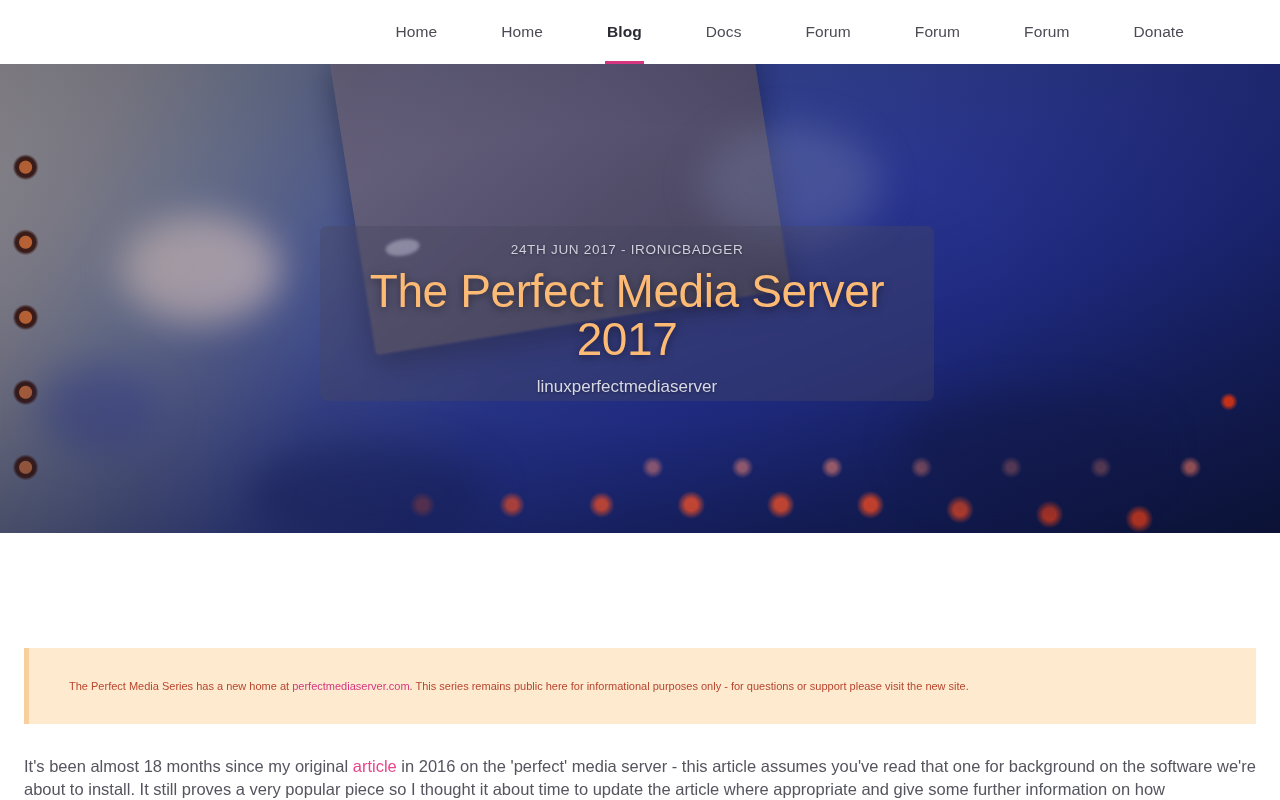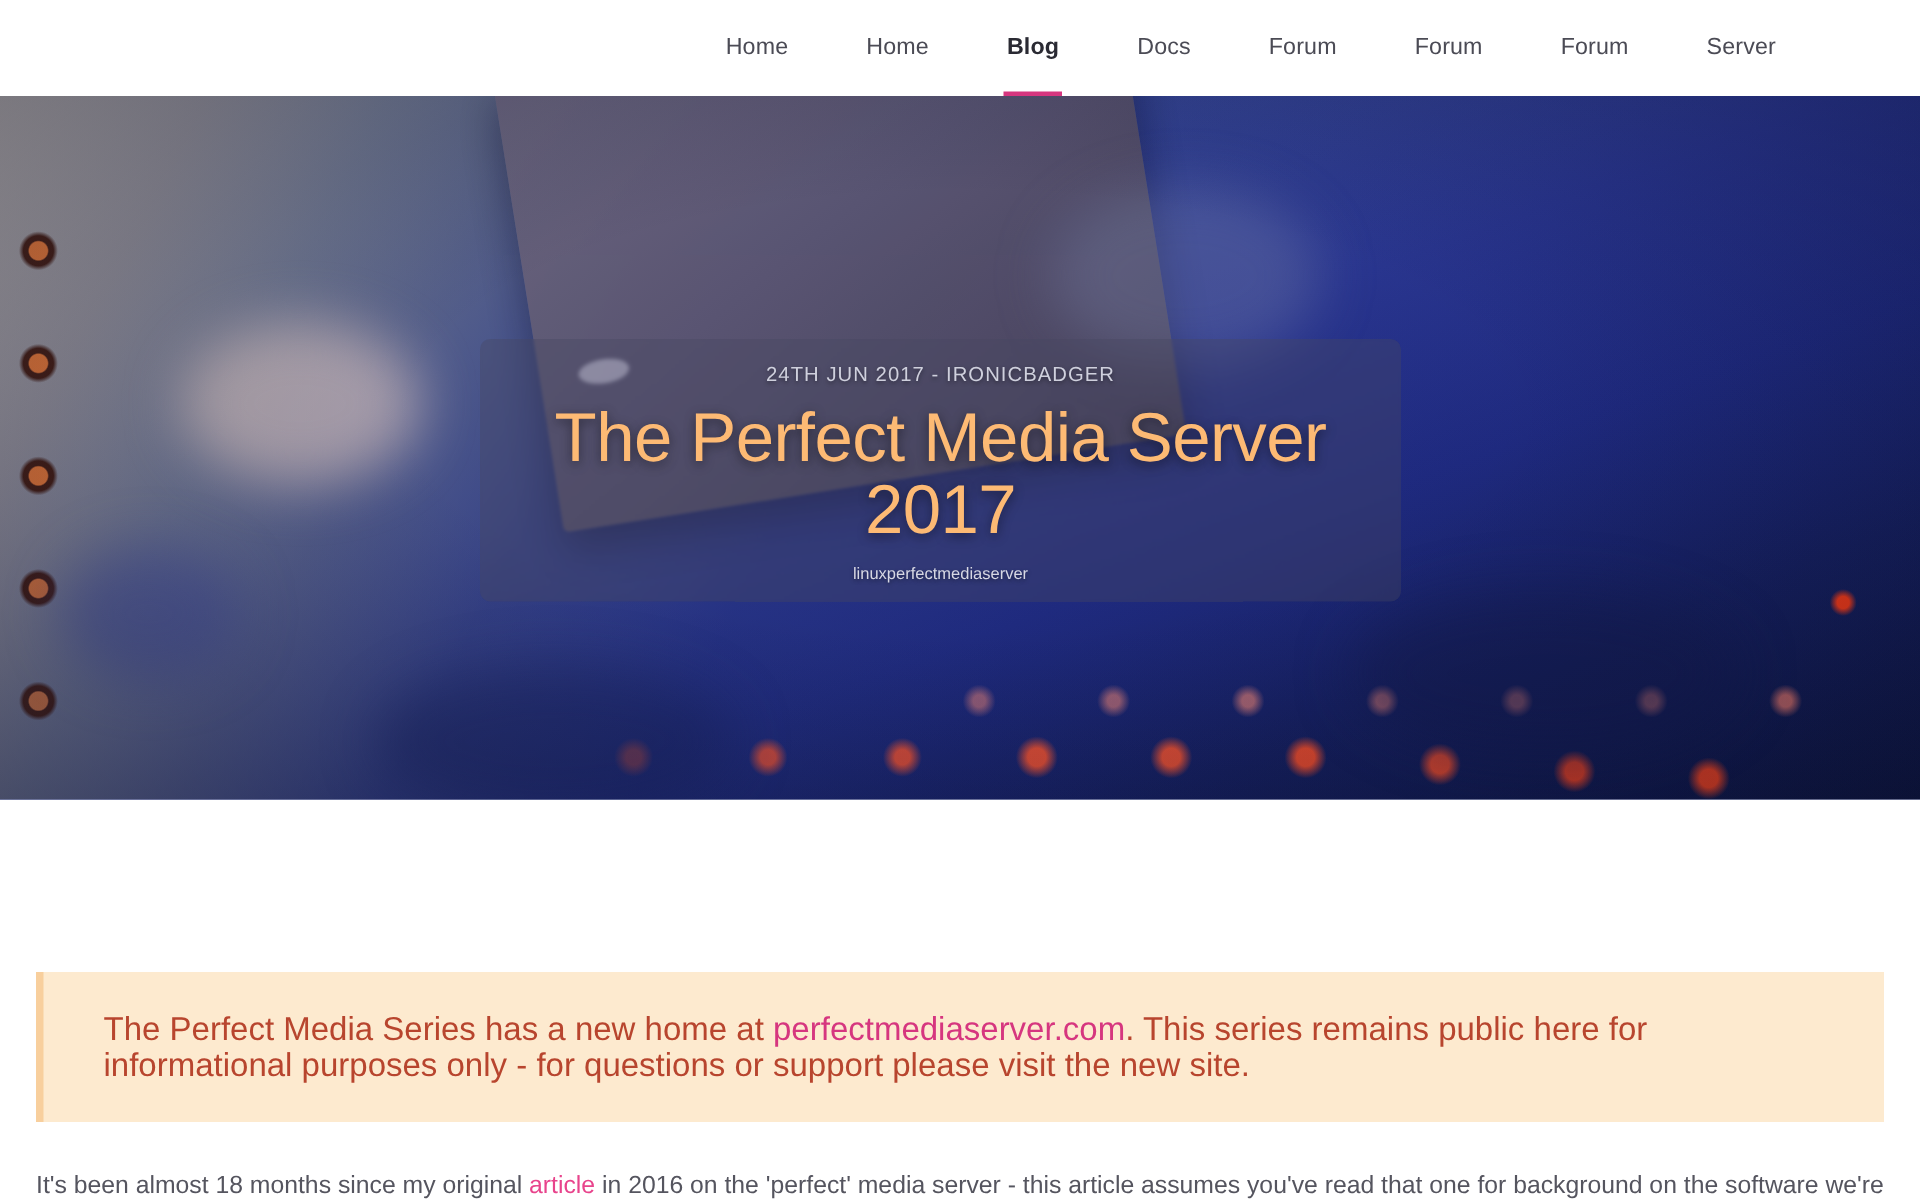--- a/index.html
+++ b/index.html
@@ -19,21 +19,21 @@
     display: flex;
     align-items: stretch;
     justify-content: flex-end;
     padding-right: 72px;
     position: relative;
     z-index: 10;
   }
   .nav {
     display: flex;
     align-items: stretch;
-    gap: 4px;
+    gap: 16px;
   }
   .nav-item {
     display: flex;
     align-items: center;
     padding: 0 24px;
     font-size: 15.5px;
     color: #4b4b55;
     text-decoration: none;
     letter-spacing: 0.1px;
     position: relative;
@@ -177,39 +177,39 @@
     font-size: 46px;
     line-height: 48px;
     font-weight: normal;
     color: #fdba74;
     letter-spacing: -0.4px;
     text-shadow: 0 2px 8px rgba(0,0,0,0.45);
     max-width: 520px;
   }
   .post-tags {
     margin-top: 14px;
-    font-size: 11px;
+    font-size: 17px;
     color: #d7d8e4;
     display: flex;
     text-shadow: 0 1px 3px rgba(0,0,0,0.4);
   }
   .post-tag { cursor: pointer; }
 
   
   .content {
     padding: 0 24px;
   }
   .notice {
     margin-top: 115px;
     width: 1232px;
     background: #fdeacf;
     border-left: 5px solid #f8cf9d;
     padding: 26px 40px 26px 40px;
     color: #b8452e;
-    font-size: 22px;
+    font-size: 11px;
     line-height: 24px;
   }
   .notice a {
     color: #d6367f;
     text-decoration: none;
   }
   .body-text {
     margin-top: 31px;
     font-size: 16.5px;
     line-height: 23px;
@@ -226,21 +226,21 @@
 
 <header class="site-header">
   <nav class="nav">
     <a class="nav-item">Home</a>
     <a class="nav-item">Home</a>
     <a class="nav-item active">Blog</a>
     <a class="nav-item">Docs</a>
     <a class="nav-item">Forum</a>
     <a class="nav-item">Forum</a>
     <a class="nav-item">Forum</a>
-    <a class="nav-item">Server</a>
+    <a class="nav-item">Donate</a>
   </nav>
 </header>
 
 <section class="hero">
   <div class="hero-photo"></div>
   <div class="hero-chip"></div>
   <div class="hero-blob b1"></div>
   <div class="hero-blob b2"></div>
   <div class="hero-blob b3"></div>
   <div class="hero-blob b4"></div>

